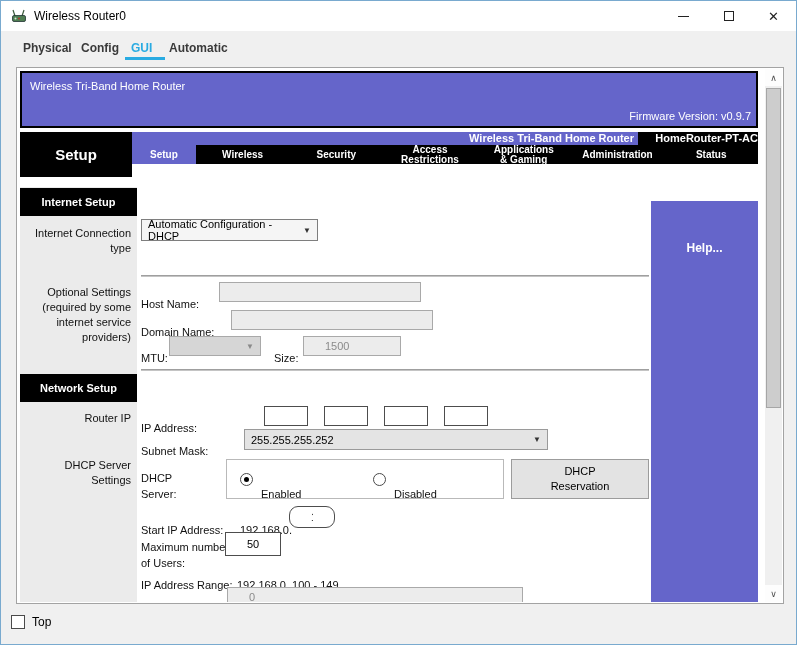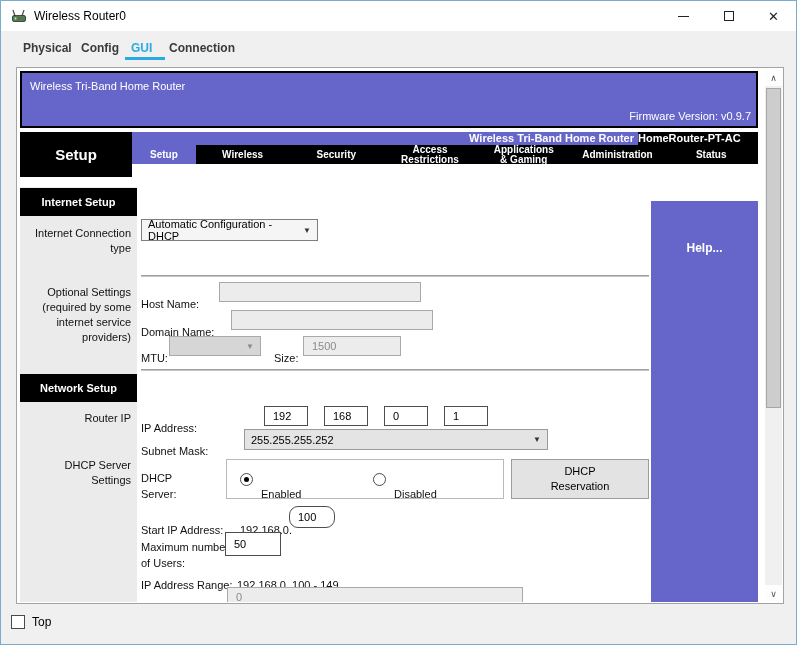--- a/index.html
+++ b/index.html
@@ -33,21 +33,21 @@
   .banner-fw { position:absolute; right:5px; bottom:4px; font-size:11px; }
 
   
   .nav { position:absolute; left:3px; top:64px; width:738px; height:45px; }
   .nav-left { position:absolute; left:0; top:0; width:112px; height:45px; background:#000;
               color:#fff; font-size:15px; font-weight:700; display:flex; align-items:center; justify-content:center; }
   .nav-right { position:absolute; left:112px; top:0; width:626px; height:45px; }
   .nav-rowA { position:absolute; left:0; top:0; width:100%; height:13px; background:#6565ca; }
   .nav-brand { position:absolute; right:124px; top:0px; font-size:11px; font-weight:700; color:#fff; white-space:nowrap; }
   .nav-model-box { position:absolute; right:0; top:0; width:120px; height:13px; background:#000; }
-  .nav-model { position:absolute; right:0; top:0; width:120px; font-size:11px; font-weight:700; color:#fff; text-align:left; }
+  .nav-model { position:absolute; right:0; top:0; width:120px; font-size:11px; font-weight:700; color:#fff; text-align:right; }
   .nav-rowB { position:absolute; left:0; top:13px; width:100%; height:19px; background:#000; display:flex; }
   .nav-tab { flex:1; display:flex; align-items:center; justify-content:center; color:#fff;
              font-size:10px; font-weight:700; text-align:center; line-height:1.0; white-space:pre-line; }
   .nav-tab.sel { background:#6565ca; flex:0.68; }
   .nav-rowC { position:absolute; left:0; top:32px; width:100%; height:13px; background:#6565ca; }
   .subnav { position:absolute; top:1px; transform:translateX(-50%); font-size:10px; color:#c9c9e0; white-space:nowrap; }
   .subnav.active { color:#ffffff; }
 
   
   .mainrow { position:absolute; left:3px; top:119px; width:738px; height:415px; overflow:hidden; }
@@ -61,21 +61,21 @@
   .divider { position:absolute; height:2px; background:#c4c4c4; border-top:1px solid #9f9f9f; }
 
   .combo { position:absolute; height:22px; border:1px solid #7e7e7e; background:#f5f5f5;
            font-size:11px; color:#000; display:flex; align-items:center; padding:0 6px; }
   .combo .arrow { margin-left:auto; font-size:8px; color:#333; }
   .combo.gray { background:#e4e4e4; border:1px solid #9a9a9a; }
   .combo.disabled { background:#d6d6d6; border:1px solid #a9a9a9; }
   .combo.disabled .arrow { color:#8a8a8a; }
 
   input.txt { position:absolute; border:1px solid #a9a9a9; background:#ececec; color:#8b8b8b;
-              font-size:11px; font-family:"Liberation Sans",sans-serif; padding:0 8px; height:20px; }
+              font-size:11px; font-family:"Liberation Sans",sans-serif; padding:0 21px; height:20px; }
   input.txt.live { background:#fff; color:#000; border:1px solid #4d4d4d; }
 
   .groupbox { position:absolute; border:1px solid #b9b9b9; background:#fff;text-align:center; }
   .radio { position:absolute; width:13px; height:13px; border:1px solid #4a4a4a; border-radius:50%;
            background:#fff; }
   .radio .dot { position:absolute; left:3px; top:3px; width:5px; height:5px; border-radius:50%; background:#000; }
   .btn { position:absolute; background:#e3e3e3; border:1px solid #9c9c9c; font-size:11px; color:#000;
          display:flex; align-items:center; justify-content:center; text-align:center; line-height:1.4; }
 
   .helpcol { position:absolute; left:631px; top:14px; width:107px; height:100%; background:#6565ca; }
@@ -116,21 +116,21 @@
       <div class="win-btn">
           <span class="glyph-close">✕</span>
         </div>
     </div>
   </div>
 
   <div class="devtabs">
     <span class="devtab" style="left:22px">Physical</span>
     <span class="devtab" style="left:80px">Config</span>
     <span class="devtab active" style="left:130px">GUI</span>
-    <span class="devtab" style="left:168px">Connection</span>
+    <span class="devtab" style="left:168px">Automatic</span>
     <span class="devtab-underline" style="left:124px; width:40px"></span>
   </div>
 
   <div class="panel">
 
     <div class="banner">
       <span class="banner-title">Wireless Tri-Band Home Router</span>
       <span class="banner-fw">Firmware Version: v0.9.7</span>
     </div>
 

